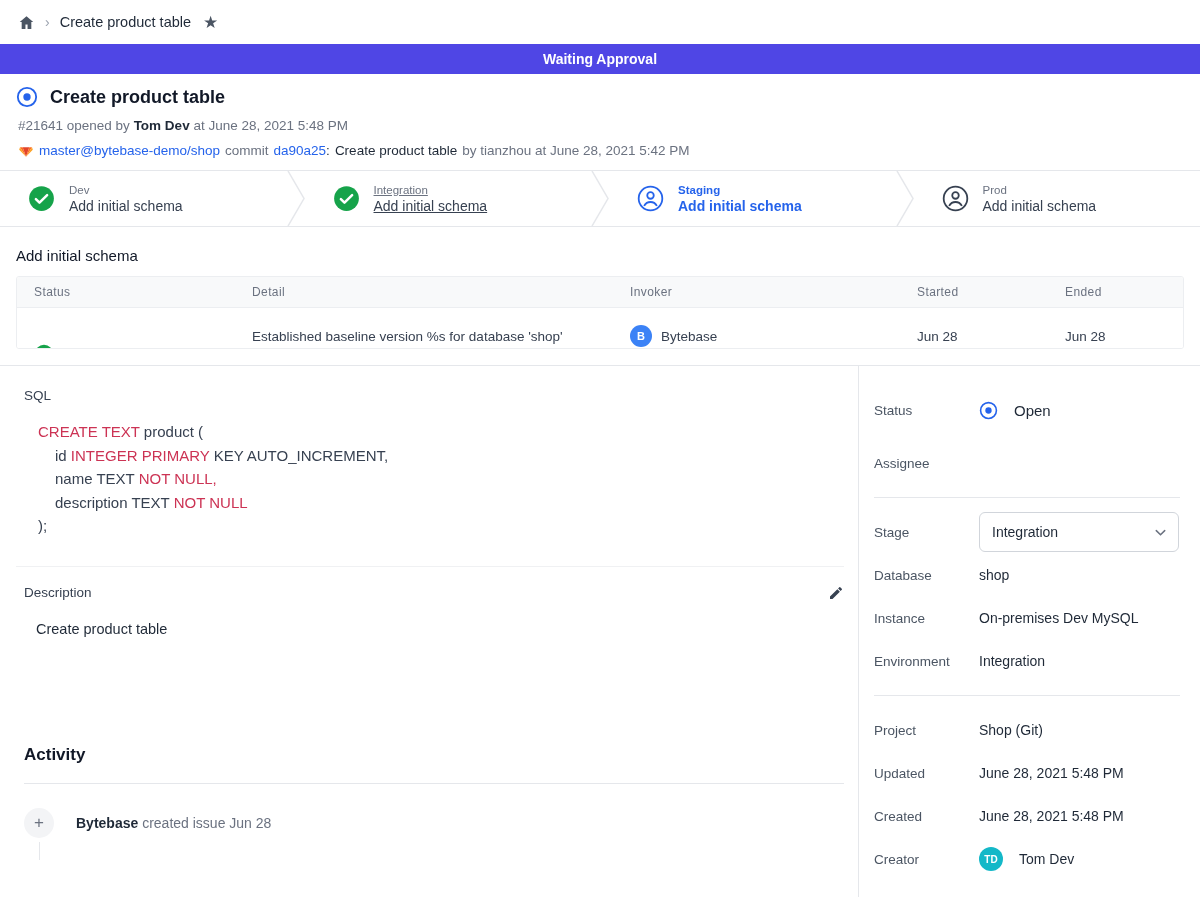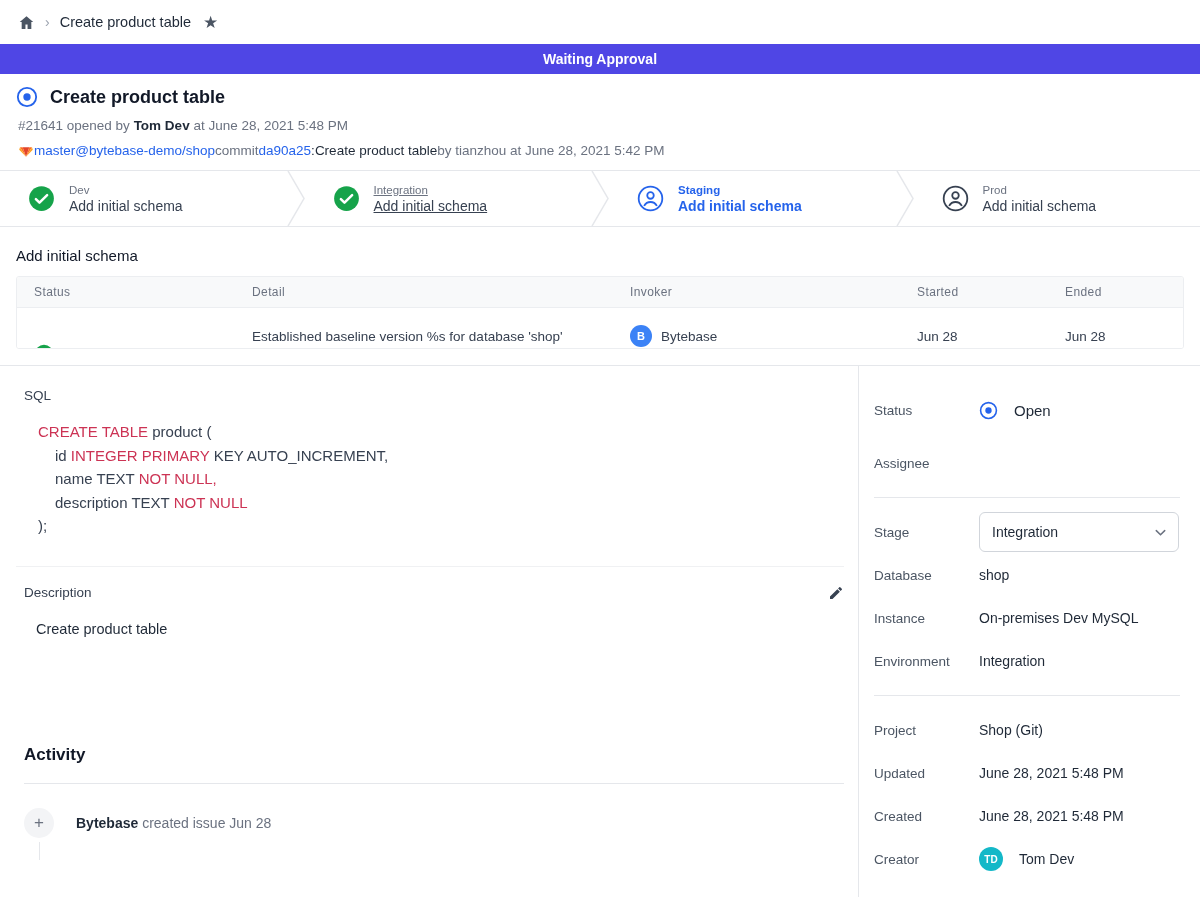--- a/index.html
+++ b/index.html
@@ -17,21 +17,21 @@
   .banner { height:30px; background:#4f46e5; color:#fff; font-size:14px; font-weight:bold;
     display:flex; align-items:center; justify-content:center; }
 
   
   .issue-header { display:flex; justify-content:space-between; padding:12px 18px 12px 16px; }
   .title-row { display:flex; align-items:center; gap:12px; }
   .issue-icon svg { width:22px; height:22px; display:block; }
   .issue-title { font-size:18px; font-weight:bold; color:#111827; }
   .meta-row { margin:10px 0 0 2px; font-size:13.5px; color:#6b7280; }
   .meta-row .dark { color:#1f2937; font-weight:600; }
-  .commit-row { margin:9px 0 0 2px; font-size:13.5px; color:#6b7280; display:flex; align-items:center; }
+  .commit-row { margin:9px 0 0 2px; font-size:13.5px; color:#6b7280; display:flex; align-items:center; gap:5px; }
   .commit-row .lnk { color:#2563eb; }
   .commit-row .dark { color:#1f2937; }
   .gitlab-ic svg { width:16px; height:16px; display:block; }
   .header-right { display:flex; align-items:flex-start; gap:14px; padding-top:16px; }
   .btn-approve { background:#4f46e5; color:#fff; border:none; border-radius:6px;
     font-family:inherit; font-size:14.5px; font-weight:600; padding:9px 22px; cursor:pointer; }
   .kebab { display:flex; flex-direction:column; gap:3px; padding:6px 4px; cursor:pointer; }
   .kebab i { width:3.5px; height:3.5px; border-radius:50%; background:#6b7280; }
 
   
@@ -251,21 +251,21 @@
     </div>
   </div>
 </div>
 
 <div class="full-divider"></div>
 
 <div class="split">
   <div class="main-left">
     <div class="sql-label">SQL</div>
     <div class="sql-block">
-      <div class="sql-line"><span class="kw">CREATE TABLE</span><span> product (</span></div>
+      <div class="sql-line"><span class="kw">CREATE TEXT</span><span> product (</span></div>
       <div class="sql-line ind"><span>id </span><span class="kw">INTEGER PRIMARY</span><span> KEY AUTO_INCREMENT,</span></div>
       <div class="sql-line ind"><span>name TEXT </span><span class="kw">NOT NULL,</span></div>
       <div class="sql-line ind"><span>description TEXT </span><span class="kw">NOT NULL</span></div>
       <div class="sql-line"><span>);</span></div>
     </div>
 
     <div class="inner-divider"></div>
 
     <div class="desc-head">
       <span class="desc-label">Description</span>

